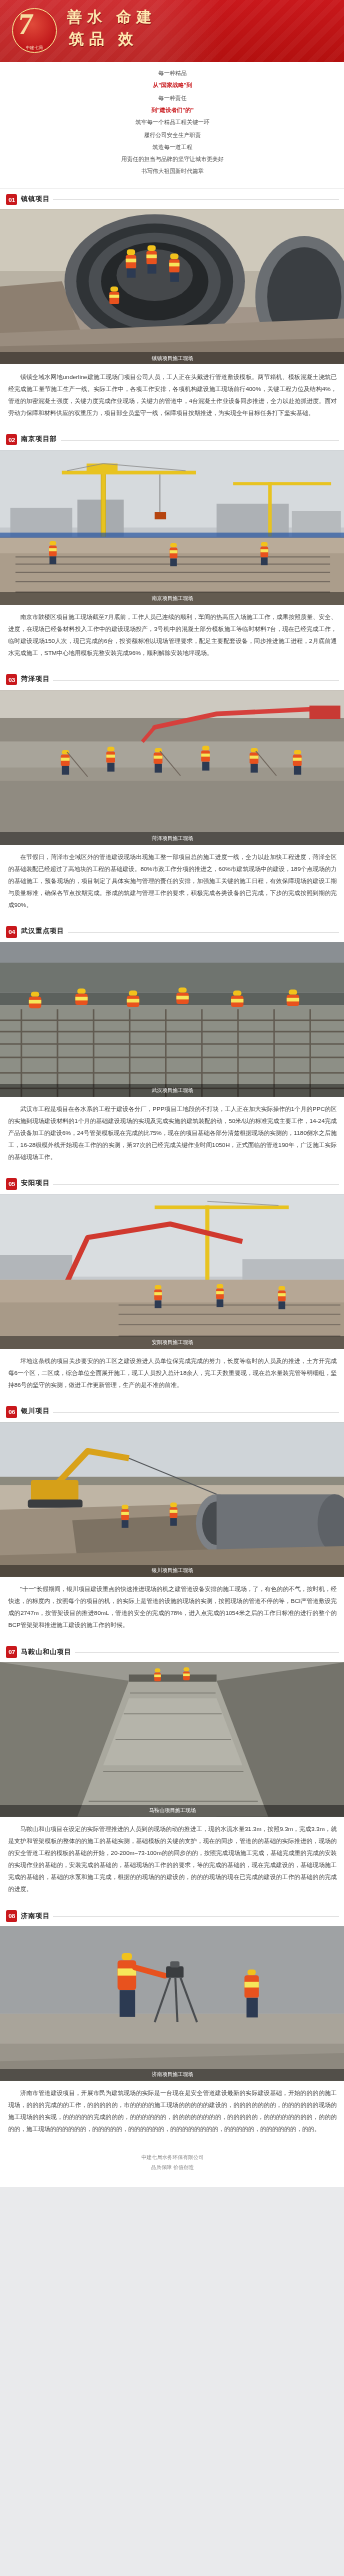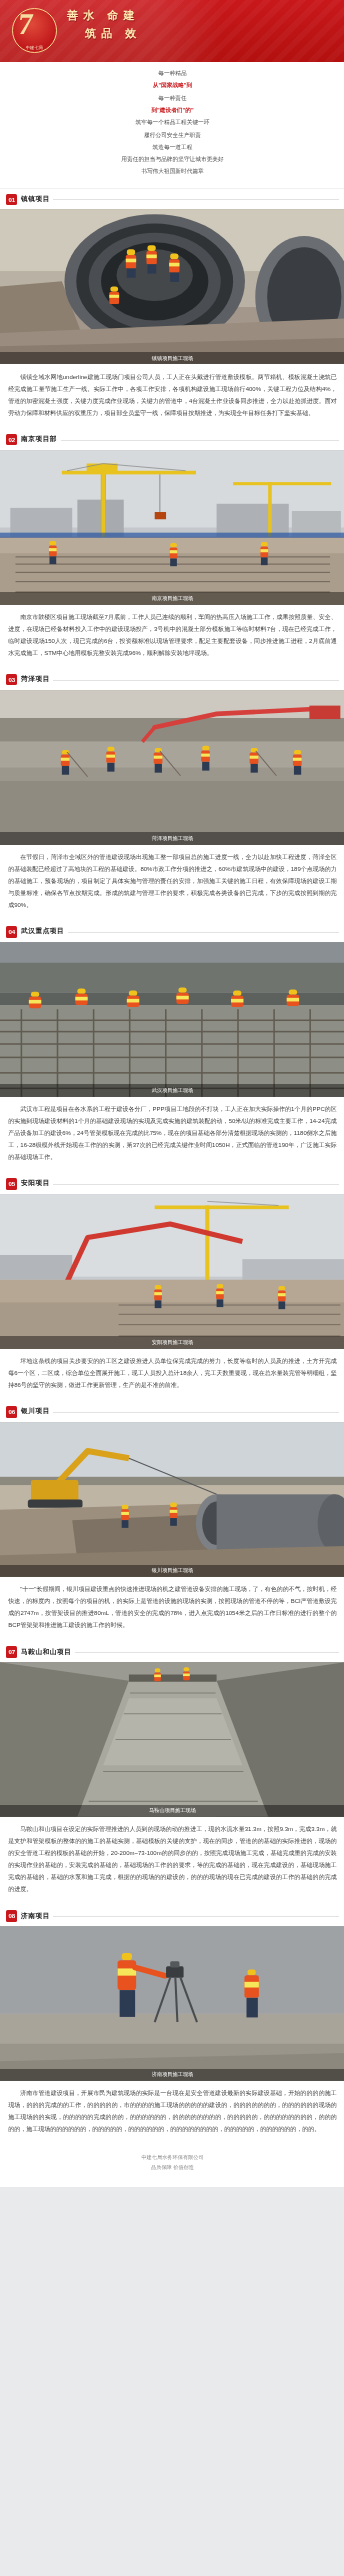--- a/index.html
+++ b/index.html
@@ -62,28 +62,28 @@
     color: #fdeccc;
     letter-spacing: 0.3px;
   }
   .banner .title {
     position: absolute;
     left: 67px; top: 8.2px;
     width: 206px;
     color: #ffe9b0;
     font-family: "Liberation Serif", serif;
     font-weight: bold;
-    font-size: 11px;
+    font-size: 15px;
     letter-spacing: 5.2px;
     text-shadow: 0.5px 1px 0 rgba(90,0,0,0.5);
   }
   .banner .title .line2 {
     display: block;
     margin-top: 3.1px;
-    margin-left: 18px;
+    margin-left: 2px;
   }
 
   
   .slogan {
     padding: 7.2px 0 8.2px;
     text-align: center;
     background: #ffffff;
     border-bottom: 0.5px solid #f0f0f0;
   }
   .slogan p {

